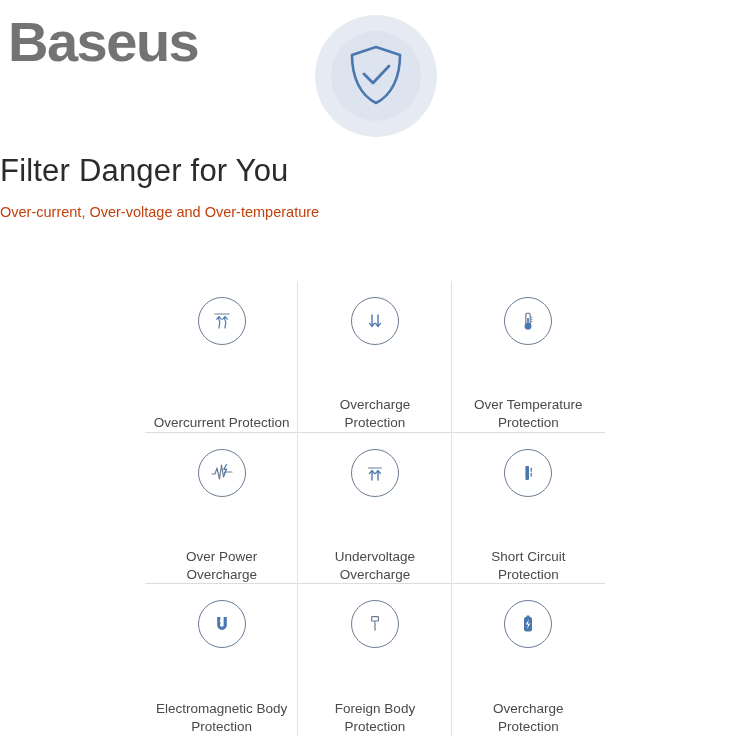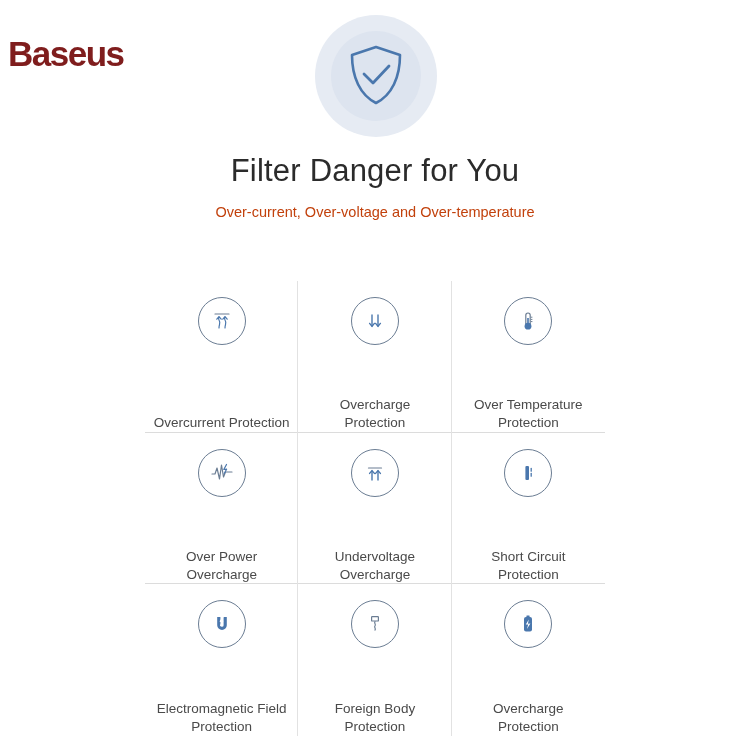--- a/index.html
+++ b/index.html
@@ -17,25 +17,25 @@
   }
 
   
   .header {
     position: relative;
     height: 140px;
   }
   .brand-logo {
     position: absolute;
     left: 8px;
-    top: 36px;
-    font-size: 35px;
+    top: 14px;
+    font-size: 56px;
     font-weight: 700;
     letter-spacing: -1.5px;
-    color: #7f1d1d;
+    color: #737373;
     line-height: 1;
     font-family: "Liberation Sans", sans-serif;
   }
   .shield-badge {
     position: absolute;
     left: 315px;
     top: 15px;
     width: 122px;
     height: 122px;
   }
@@ -54,21 +54,20 @@
     background: #dde4ef;
   }
   .shield-glyph {
     position: absolute;
     left: 32px; top: 29px;
     width: 58px; height: 62px;
   }
 
   
   .title-block {
-    text-align: center;
     margin-top: 12px;
   }
   .headline {
     font-size: 31px;
     font-weight: 400;
     color: #2b2b2b;
     letter-spacing: 0.2px;
     margin: 0;
     line-height: 1.2;
   }
@@ -248,21 +247,21 @@
 Protection</div>
   </div>
 
   <div class="cell vline">
     <div class="icon-circle">
       <svg width="26" height="26" viewBox="0 0 26 26" fill="none">
         <path d="M8.2 6 V14.2 a4.8 4.8 0 0 0 9.6 0 V6 h-3.2 v8.2 a1.6 1.6 0 0 1 -3.2 0 V6 Z" fill="#4a77ad"></path>
         <path d="M14.6 5 L11.2 10.4 L13.8 10.1 L11.6 14.6" stroke="#ffffff" stroke-width="1.1" fill="none" stroke-linecap="round" stroke-linejoin="round"></path>
       </svg>
     </div>
-    <div class="cell-label">Electromagnetic Field
+    <div class="cell-label">Electromagnetic Body
 Protection</div>
   </div>
 
   <div class="cell vline">
     <div class="icon-circle">
       <svg width="26" height="26" viewBox="0 0 26 26" fill="none">
         <rect x="9.6" y="5.6" width="6.8" height="4.4" rx="0.6" stroke="#6b7d93" stroke-width="1.2" fill="none"></rect>
         <path d="M13 10.6 C11.6 12 14.4 13.4 13 14.8 C11.6 16.2 14.4 17.6 13 19" stroke="#6b7d93" stroke-width="1.2" fill="none" stroke-linecap="round"></path>
       </svg>
     </div>

